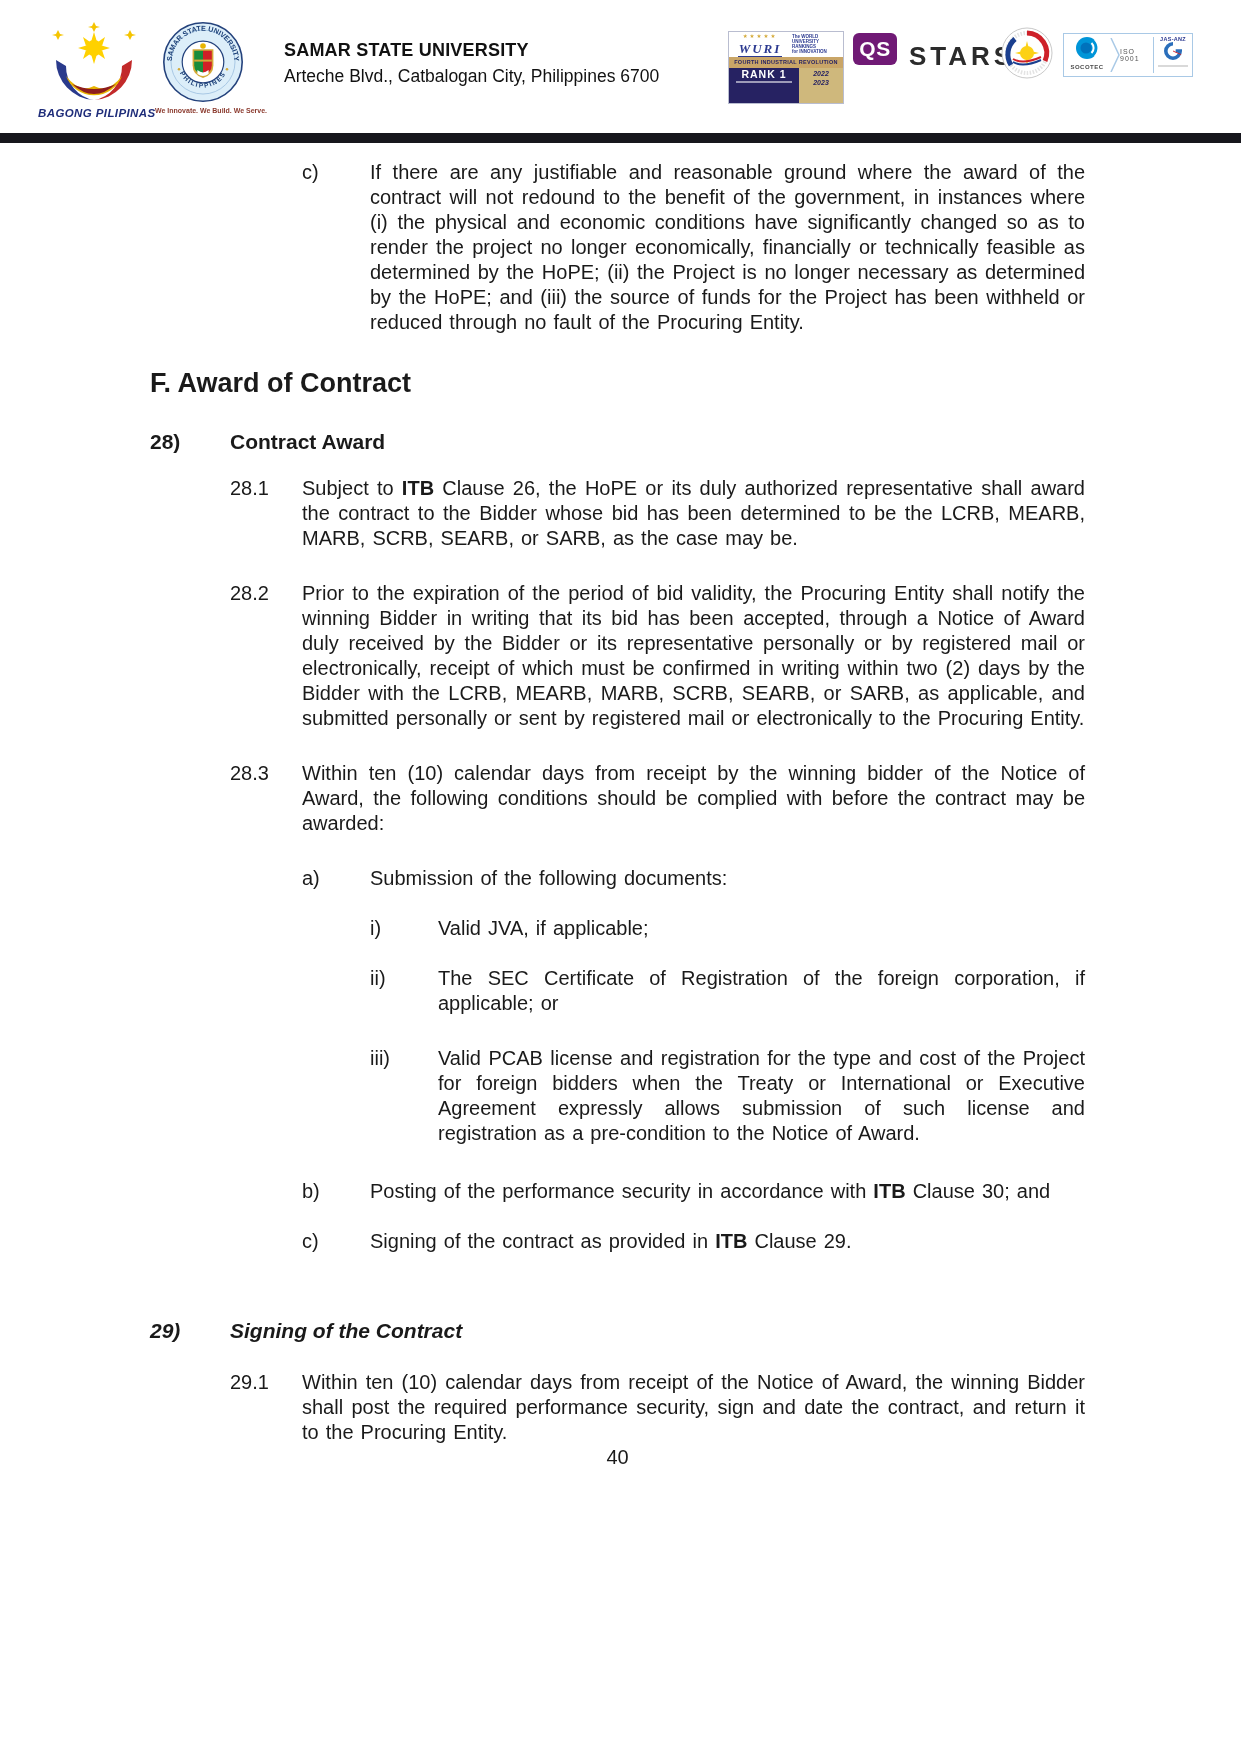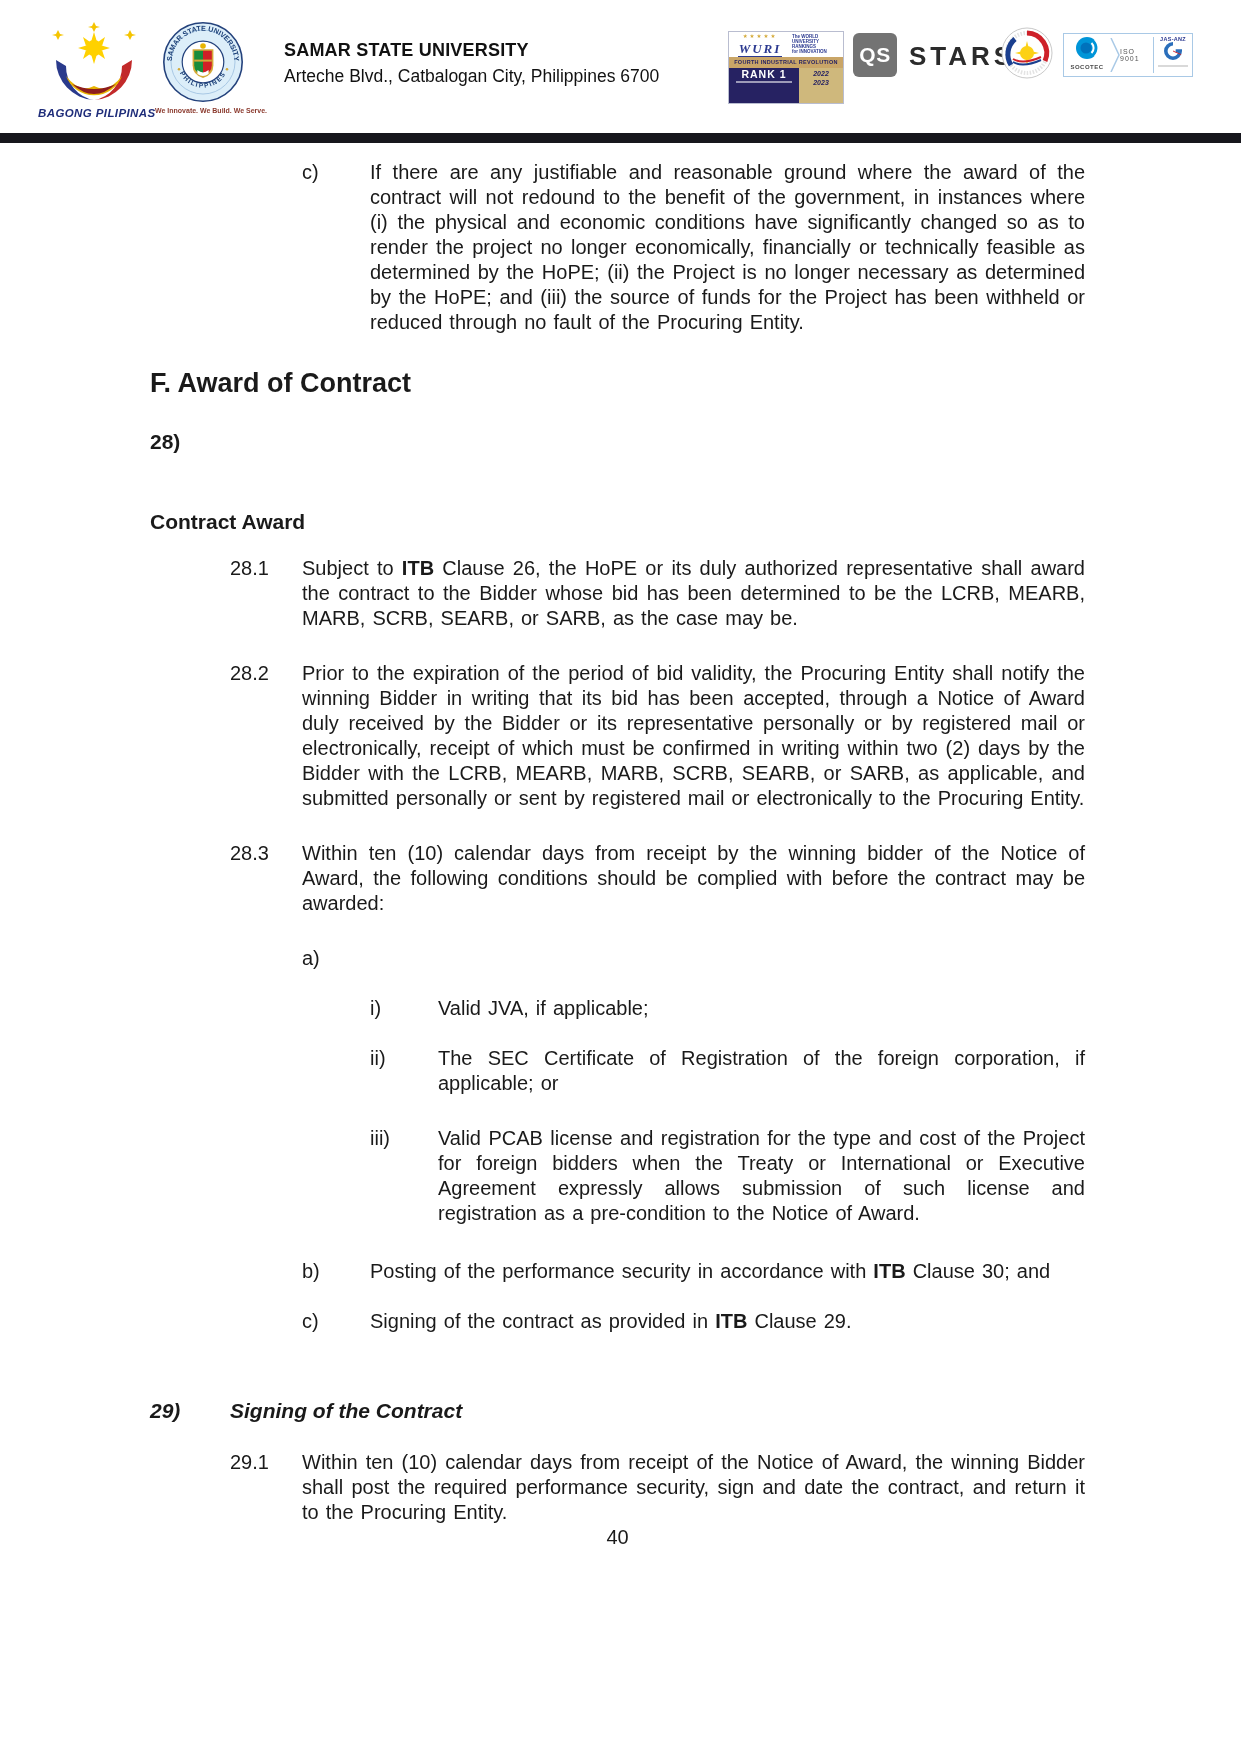--- a/index.html
+++ b/index.html
@@ -29,21 +29,21 @@
   .wuri-tag{flex:1;padding:2px 1px 0 1px;text-align:left;}
   .wuri-tag div{font-size:4.5px;line-height:5px;color:#2b3990;font-weight:bold;}
   .wuri-band{height:11px;background:#c9a567;color:#262262;font-size:5.5px;font-weight:bold;text-align:center;line-height:11px;letter-spacing:.3px;}
   .wuri-bottom{display:flex;height:35px;}
   .wuri-rank{width:70px;background:#262262;color:#fff;text-align:center;}
   .wuri-rank-main{font-size:10.5px;font-weight:bold;line-height:13px;letter-spacing:1px;}
   .wuri-rank-sub{height:2px;width:80%;margin:0 auto;background:rgba(255,255,255,.55);}
   .wuri-years{flex:1;background:#cfb87c;color:#262262;text-align:center;font-size:7px;font-weight:bold;line-height:9px;font-style:italic;padding-top:1px;}
 
   
-  .qs-box{position:absolute;left:853px;top:33px;width:44px;height:44px;background:#737373;border-radius:6px;
+  .qs-box{position:absolute;left:853px;top:33px;width:44px;height:32px;background:#701a75;border-radius:6px;
           display:flex;align-items:center;justify-content:center;}
   .qs-box span{color:#fff;font-weight:bold;font-size:21px;letter-spacing:.5px;}
   .qs-stars-label{position:absolute;left:909px;top:41px;font-size:26px;font-weight:bold;color:#2b2b2b;letter-spacing:4px;}
 
   .pqa{position:absolute;left:1001px;top:25px;}
   .socotec{position:absolute;left:1063px;top:33px;width:128px;height:42px;border:1px solid #a9c9e6;background:#fff;display:flex;align-items:stretch;}
   .soc-l{width:46px;text-align:center;padding-top:2px;}
   .soc-name{font-size:6px;font-weight:bold;color:#4a4a4a;letter-spacing:.5px;}
   .soc-chev{display:flex;align-items:center;}
   .soc-iso{flex:1;display:flex;align-items:center;justify-content:center;font-size:7px;color:#555;letter-spacing:1px;}
@@ -219,21 +219,21 @@
 
   <div class="doc">
 
     <div class="row ind2">
       <span class="lbl68">c)</span>
       <span class="jtext">If there are any justifiable and reasonable ground where the award of the contract will not redound to the benefit of the government, in instances where (i) the physical and economic conditions have significantly changed so as to render the project no longer economically, financially or technically feasible as determined by the HoPE; (ii) the Project is no longer necessary as determined by the HoPE; and (iii) the source of funds for the Project has been withheld or reduced through no fault of the Procuring Entity.</span>
     </div>
 
     <div class="sec-heading" style="margin-top:32px;">F. Award of Contract</div>
 
-    <div class="row ind0 clause-title" style="margin-top:30px;flex-direction:column;">
+    <div class="row ind0 clause-title" style="margin-top:30px;">
       <span class="lbl80">28)</span>
       <span class="ltext">Contract Award</span>
     </div>
 
     <div class="row ind1" style="margin-top:21px;">
       <span class="lbl72">28.1</span>
       <span class="jtext"><span>Subject to </span><span class="bold">ITB</span><span> Clause 26, the HoPE or its duly authorized representative shall award the contract to the Bidder whose bid has been determined to be the LCRB, MEARB, MARB, SCRB, SEARB, or SARB, as the case may be.</span></span>
     </div>
 
     <div class="row ind1" style="margin-top:30px;">
@@ -241,20 +241,21 @@
       <span class="jtext">Prior to the expiration of the period of bid validity, the Procuring Entity shall notify the winning Bidder in writing that its bid has been accepted, through a Notice of Award duly received by the Bidder or its representative personally or by registered mail or electronically, receipt of which must be confirmed in writing within two (2) days by the Bidder with the LCRB, MEARB, MARB, SCRB, SEARB, or SARB, as applicable, and submitted personally or sent by registered mail or electronically to the Procuring Entity.</span>
     </div>
 
     <div class="row ind1" style="margin-top:30px;">
       <span class="lbl72">28.3</span>
       <span class="jtext">Within ten (10) calendar days from receipt by the winning bidder of the Notice of Award, the following conditions should be complied with before the contract may be awarded:</span>
     </div>
 
     <div class="row ind2" style="margin-top:30px;">
       <span class="lbl68">a)</span>
+      <span class="jtext">Submission of the following documents:</span>
     </div>
 
     <div class="row ind3" style="margin-top:25px;">
       <span class="lbl68">i)</span>
       <span class="jtext">Valid JVA, if applicable;</span>
     </div>
 
     <div class="row ind3" style="margin-top:25px;justify-content:space-between;">
       <span class="lbl68">ii)</span>
       <span class="jtext">The SEC Certificate of Registration of the foreign corporation, if applicable; or</span>

